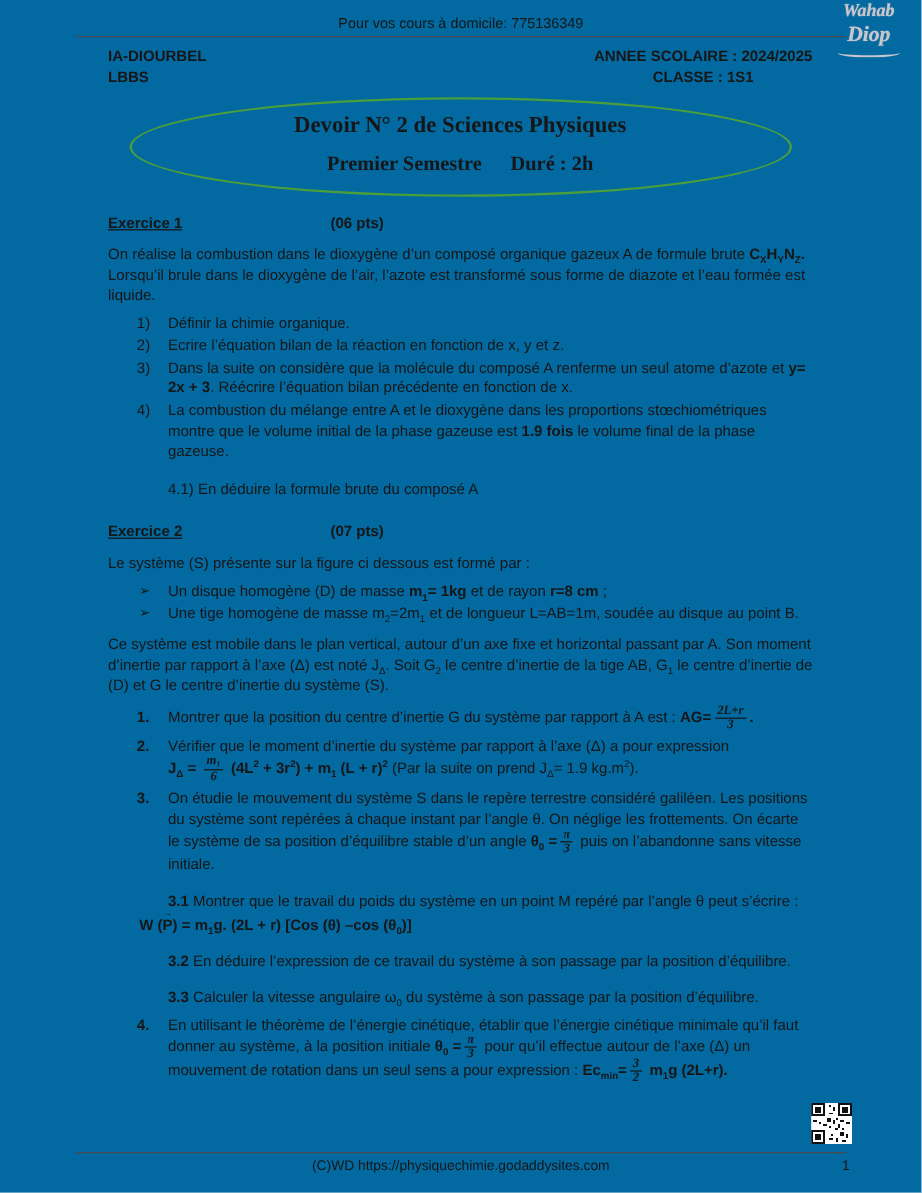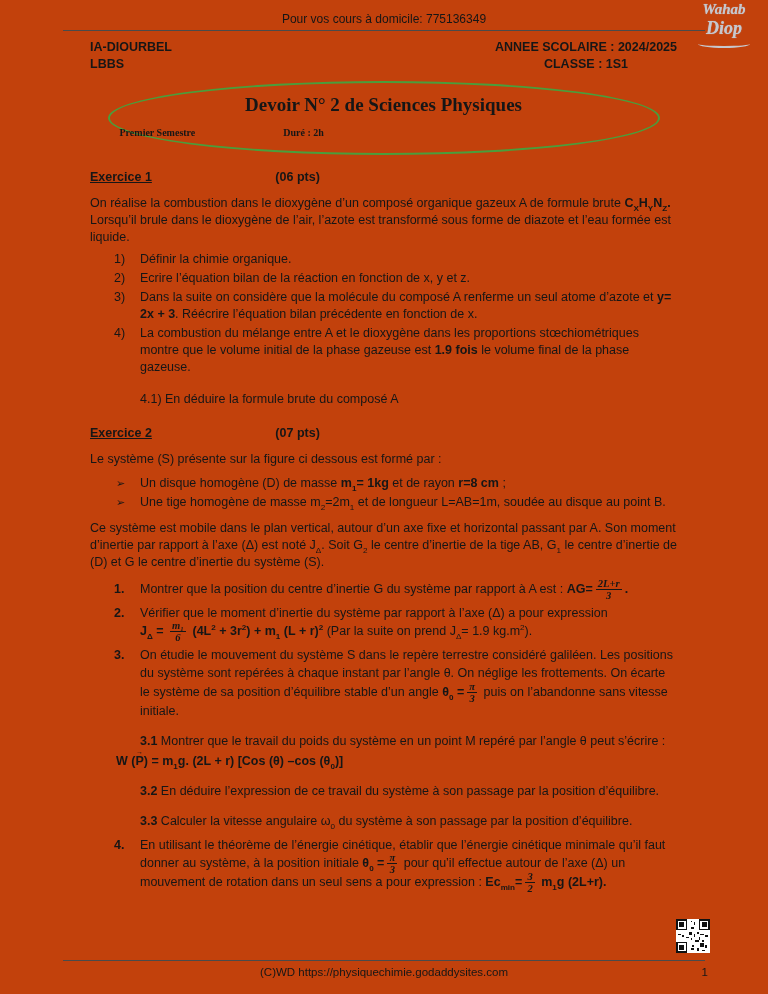--- a/index.html
+++ b/index.html
@@ -1,18 +1,18 @@
 <!DOCTYPE html>
 <html style="--green: #4a9e3c; --logo-gray: #c7c7cd; --ink: #161616; --rule: #4a4a4a;"><head>
 <meta charset="utf-8">
 <style>
   * { margin:0; padding:0; box-sizing:border-box; }
   html,body { background:#fff; }
   .page {
-    position:relative; width:768px; height:994px; background:#c2410c;
+    position:relative; width:768px; height:994px; background:#0369a1;
     font-family:"Liberation Sans", sans-serif; font-size:12.5px;
     color:var(--ink, #161616); line-height:1.35; overflow:hidden;
   }
   .top-note { position:absolute; top:11px; left:0; right:0; text-align:center; font-size:12px; }
   .logo {
     position:absolute; top:2px; right:8px; width:72px; text-align:center;
     color:var(--logo-gray, #c7c7cd); font-family:"Liberation Serif", serif;
     font-style:italic; font-weight:bold; line-height:1; user-select:none;
   }
   .logo-l1 { display:block; font-size:15px; text-shadow:0 0 1px #b5b5bb; }
@@ -25,21 +25,21 @@
   .head-row { display:flex; justify-content:space-between; margin-top:3px; }
   .hb { font-weight:bold; line-height:1.35; }
   .head-right { text-align:center; }
 
   .title-ellipse {
     width:552px; margin:8px auto 0 auto; padding:9px 10px 13px 10px;
     border:2px solid var(--green,#4a9e3c); border-radius:50%;
     text-align:center; font-family:"Liberation Serif", serif; font-weight:bold;
   }
   .title-ellipse .t1 { font-size:19px; }
-  .title-ellipse .t2 { font-size:10px; margin-top:9px; display:flex; gap:88px; }
+  .title-ellipse .t2 { font-size:17px; margin-top:9px; display:flex; justify-content:center; gap:24px; }
 
   .ex-head { margin-top:14px; }
   .ex-title { font-weight:bold; text-decoration:underline; }
   .ex-pts { font-weight:bold; margin-left:120px; }
 
   .para { margin-top:9px; }
 
   .list { margin-top:6px; }
   .li { display:flex; margin-bottom:2px; }
   .list .n { flex:0 0 26px; margin-left:24px; }

